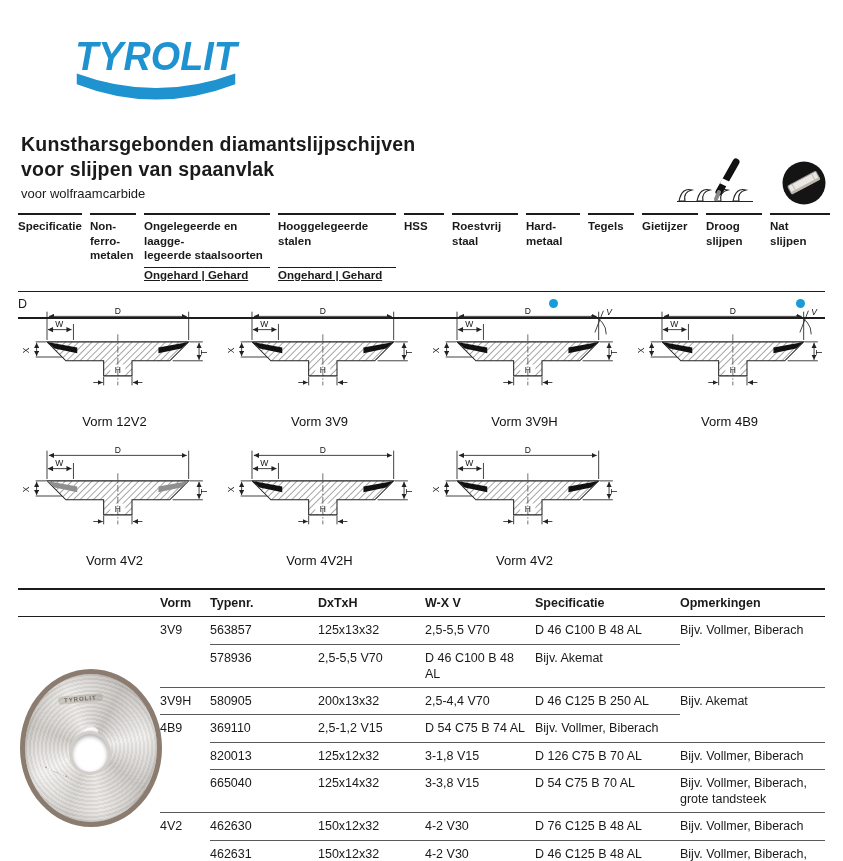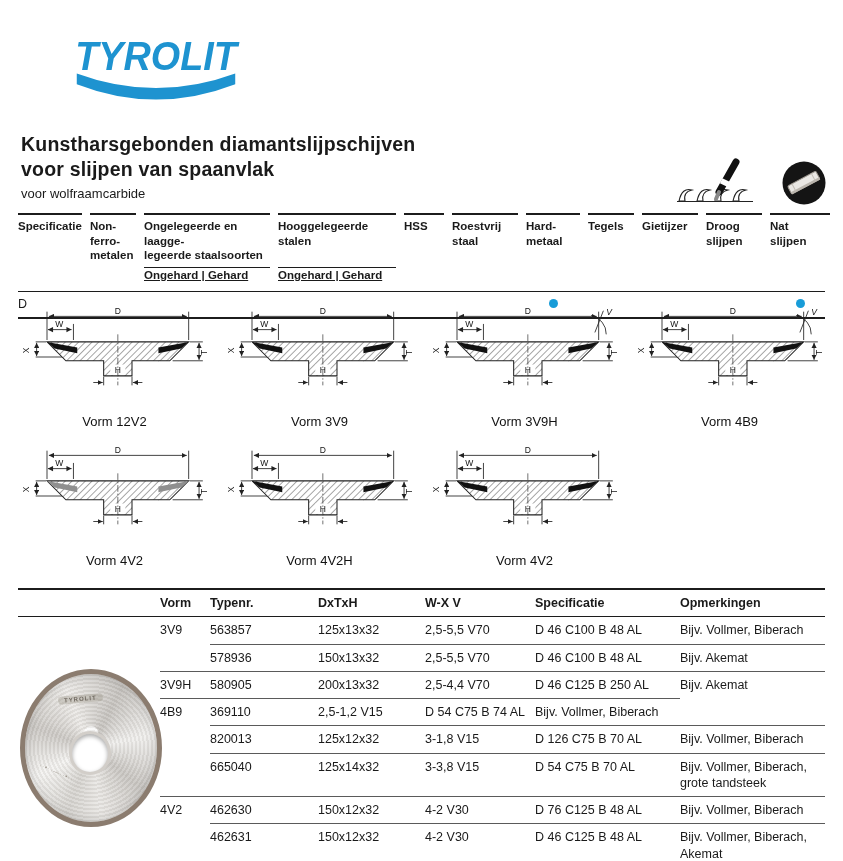--- a/index.html
+++ b/index.html
@@ -522,21 +522,20 @@
             <div>3V9</div>
             <div>563857</div>
             <div>125x13x32</div>
             <div>2,5-5,5 V70</div>
             <div>D 46 C100 B 48 AL</div>
             <div>Bijv. Vollmer, Biberach</div>
           </div>
           <div class="p-row cont">
             <div></div>
             <div>578936</div>
-            <div>150x13x32</div>
             <div>2,5-5,5 V70</div>
             <div>D 46 C100 B 48 AL</div>
             <div>Bijv. Akemat</div>
           </div>
           <div class="p-row grp">
             <div>3V9H</div>
             <div>580905</div>
             <div>200x13x32</div>
             <div>2,5-4,4 V70</div>
             <div>D 46 C125 B 250 AL</div>

